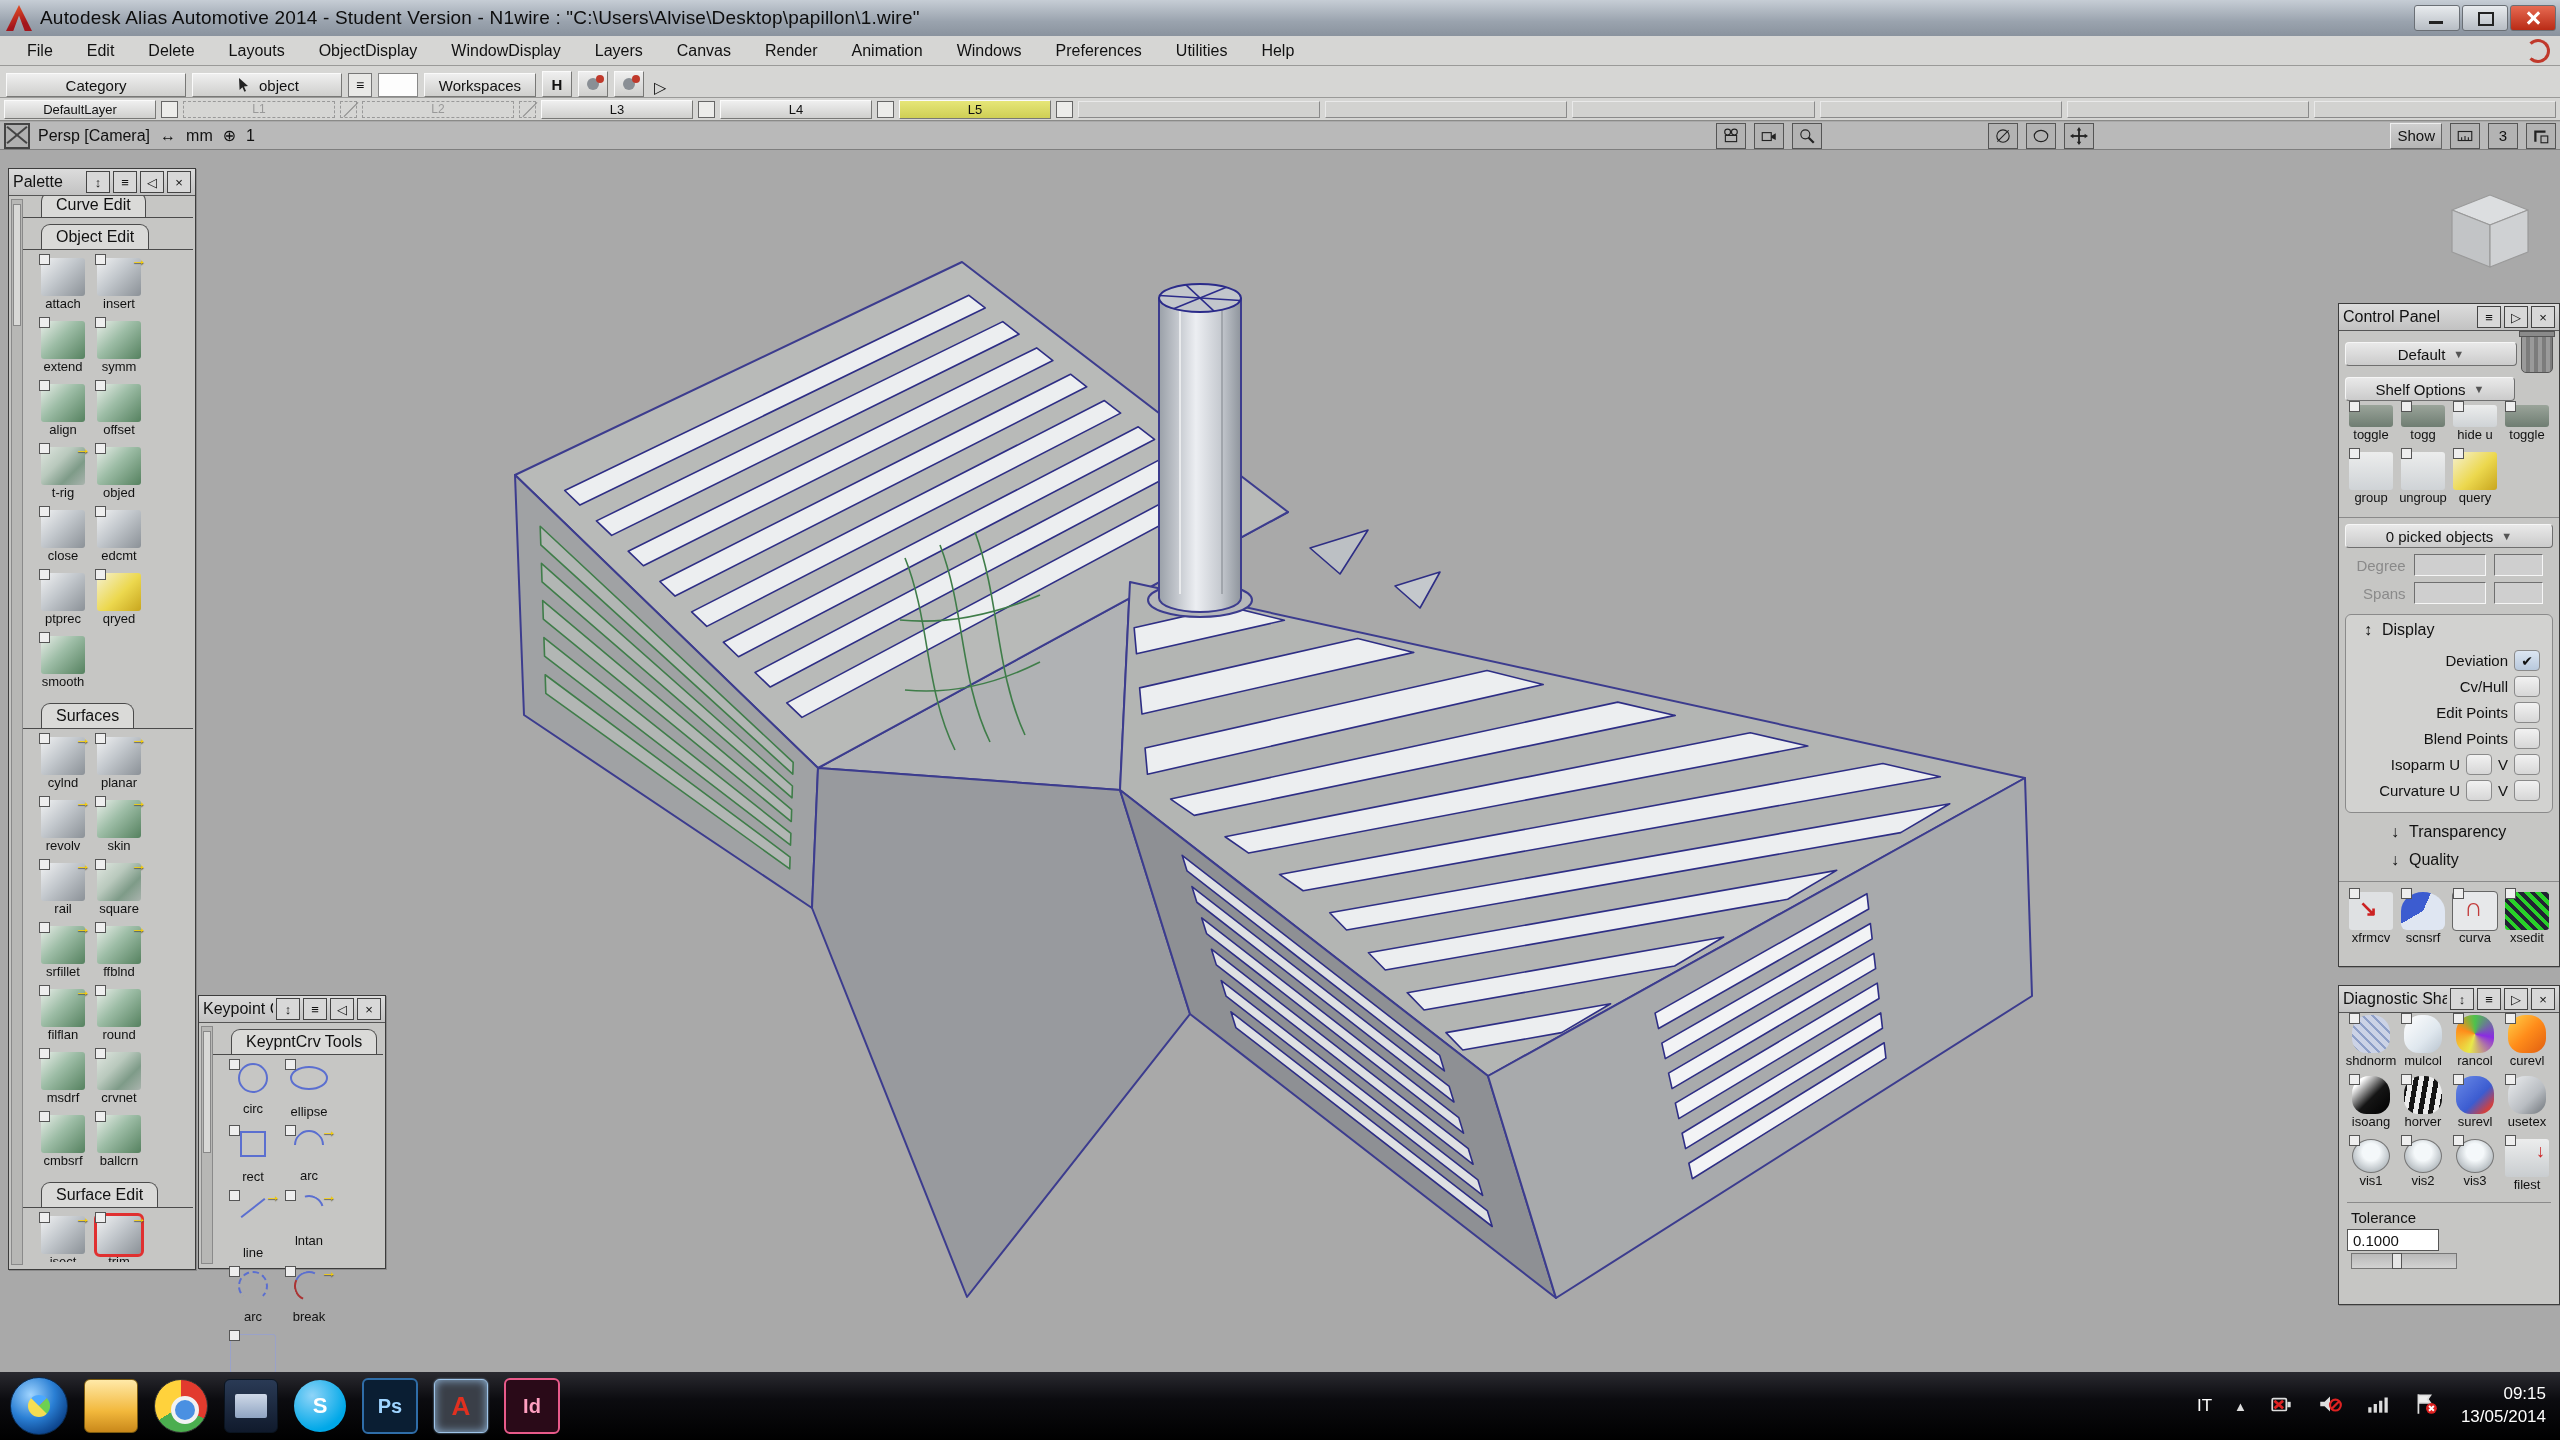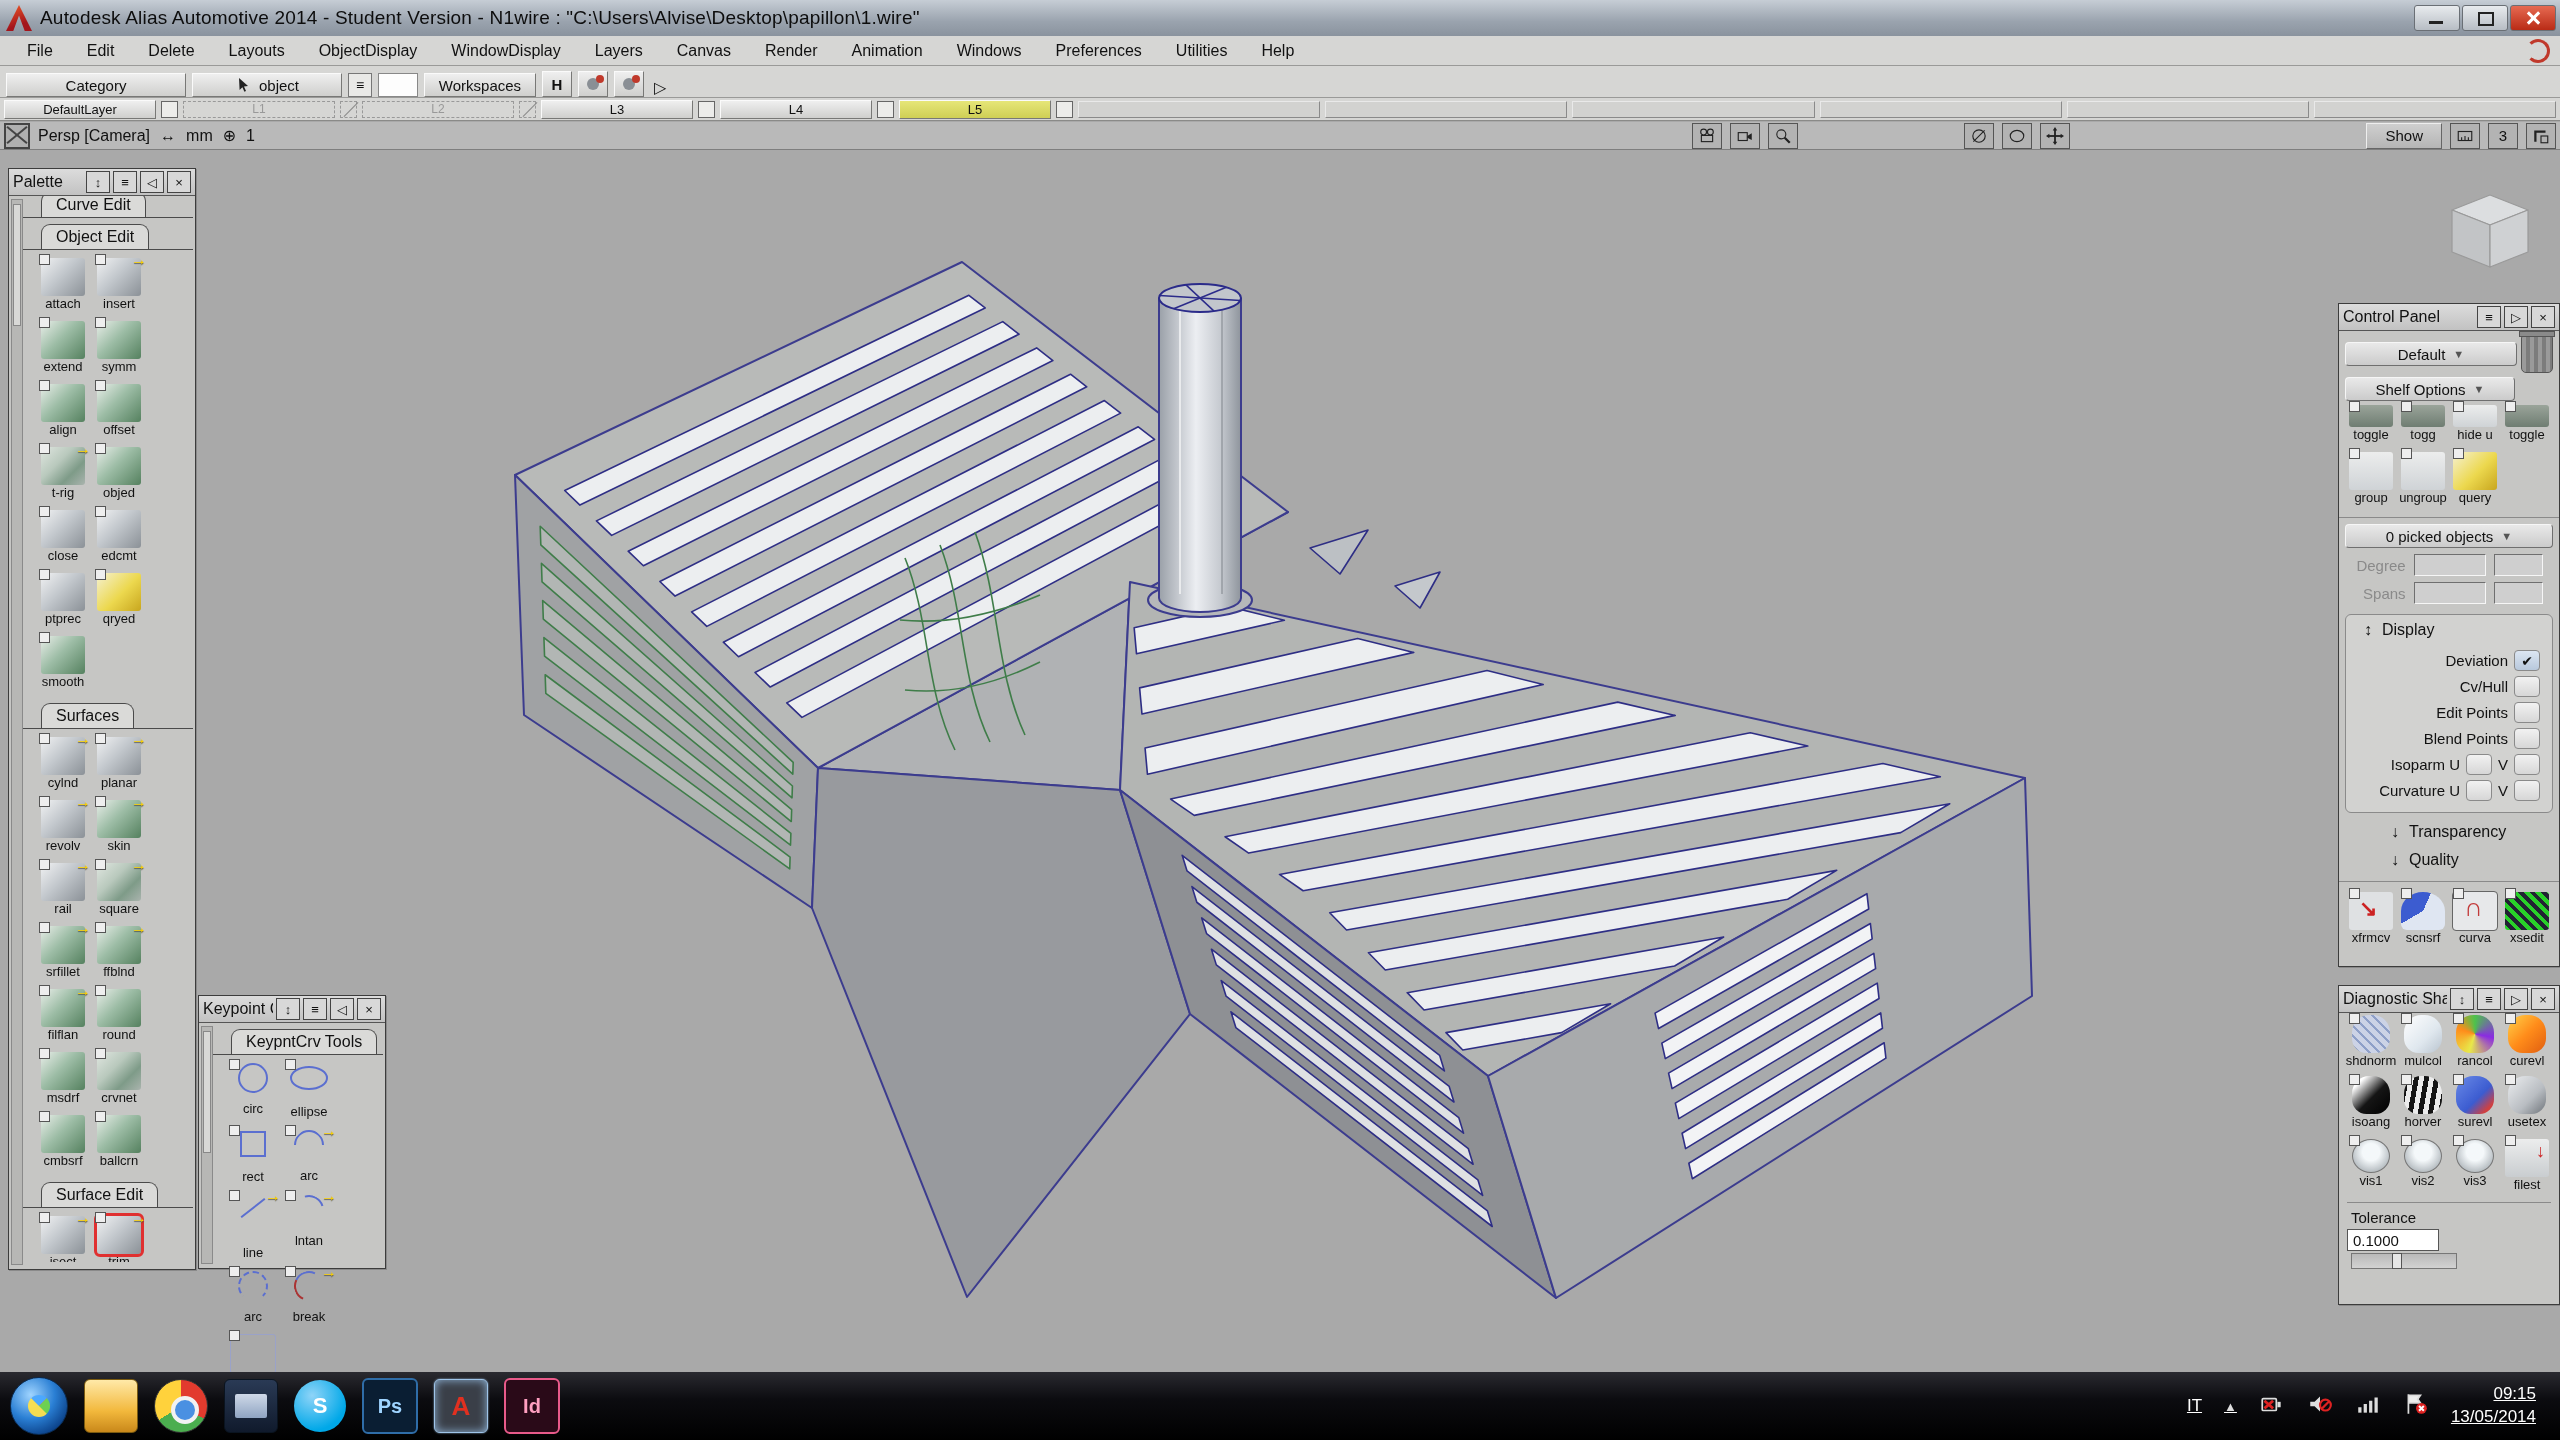--- a/index.html
+++ b/index.html
@@ -49,21 +49,21 @@
   .lay-seg{flex:1;height:15px;border:1px solid;border-color:#e9e9e9 #8a8a8a #8a8a8a #e9e9e9;background:#d2d2d0;}
 
   
   #persprow{position:absolute;left:0;top:122px;width:2560px;height:28px;background:#b9b9b9;border-bottom:1px solid #7e7e7e;display:flex;align-items:center;gap:8px;padding:0 4px;box-sizing:border-box;}
   #xbox{width:22px;height:22px;border:2px solid #444;position:relative;background:#b0b0b0;}
   #xbox::before,#xbox::after{content:"";position:absolute;left:-2px;top:9px;width:26px;height:2px;background:#444;}
   #xbox::before{transform:rotate(40deg);} #xbox::after{transform:rotate(-40deg);}
   #persp-title{font-size:16px;display:flex;gap:10px;align-items:center;}
   .pbtn{width:28px;height:24px;border:1px solid #555;background:#b3b3b3;display:flex;align-items:center;justify-content:center;}
   .pbtn svg{width:18px;height:18px;}
-  #show-btn{height:24px;padding:0 18px;border:1px solid;border-color:#eee #666 #666 #eee;background:linear-gradient(#cfcfcf,#b5b5b5);font-size:15px;display:flex;align-items:center;}
+  #show-btn{height:24px;padding:0 6px;border:1px solid;border-color:#eee #666 #666 #eee;background:linear-gradient(#cfcfcf,#b5b5b5);font-size:15px;display:flex;align-items:center;}
   .pgap{width:150px;} .pgap2{width:420px;flex:1;}
 
   
   #viewport{position:absolute;left:0;top:150px;width:2560px;height:1222px;background:#a9a9a9;}
   #model{position:absolute;left:0;top:0;}
 
   
   .fwin{position:absolute;background:#c6c6c4;border:1px solid #3c3c3c;box-shadow:1px 1px 0 #8a8a8a;}
   .fhead{height:26px;background:linear-gradient(#dcdcdc,#c2c2c2);border-bottom:1px solid #555;display:flex;align-items:center;padding:0 4px;gap:3px;font-size:16px;}
   .fhead .ttl{flex:1;white-space:nowrap;overflow:hidden;}
@@ -159,21 +159,21 @@
   .tb-explorer{background:linear-gradient(180deg,#ffe9a8,#f2b83c 60%,#c9881a);border:1px solid #7a5a10;}
   .tb-chrome{border-radius:50%;background:conic-gradient(#e23b2e 0 33%,#4bae4f 33% 66%,#ffd23c 66% 100%);border:1px solid #333;}
   .tb-chrome::after{content:"";position:absolute;left:16px;top:16px;width:20px;height:20px;border-radius:50%;background:#4a90e2;border:4px solid #f2f2f2;}
   .tb-files{background:linear-gradient(180deg,#2a3a55,#101a2c);border:1px solid #0a1420;}
   .tb-files::after{content:"";position:absolute;left:10px;top:14px;width:32px;height:24px;background:linear-gradient(#cfd9e8,#8fa4c2);border-radius:2px;}
   .tb-skype{border-radius:50%;background:radial-gradient(circle at 35% 30%,#8fd4f8,#00a8e8 70%);color:#fff;}
   .tb-photoshop{background:#0a1e33;border:2px solid #2f6da8;color:#9fd4ff;font-size:20px;}
   .tb-alias{background:#151515;border:1px solid #444;color:#e03020;font-size:26px;}
   .tbi.active{background-color:#3a3f48;box-shadow:inset 0 0 10px #8fb4d8,0 0 2px #9fc4e8;border:1px solid #9fc4e8;}
   .tb-indesign{background:#2a0a18;border:2px solid #e85a8a;color:#ff9fc0;font-size:20px;}
-  #tray{margin-left:auto;display:flex;align-items:center;gap:22px;padding-right:24px;color:#fff;text-decoration:underline;}
+  #tray{margin-left:auto;display:flex;align-items:center;gap:22px;padding-right:14px;color:#fff;}
   #tray .tlang{font-size:17px;}
   #tray .tup{font-size:13px;color:#ddd;}
   .trayic svg{width:26px;height:26px;}
   #clock{text-align:right;font-size:17px;line-height:1.35;}
 </style>
 </head>
 <body>
 
 <div id="screen">
 

